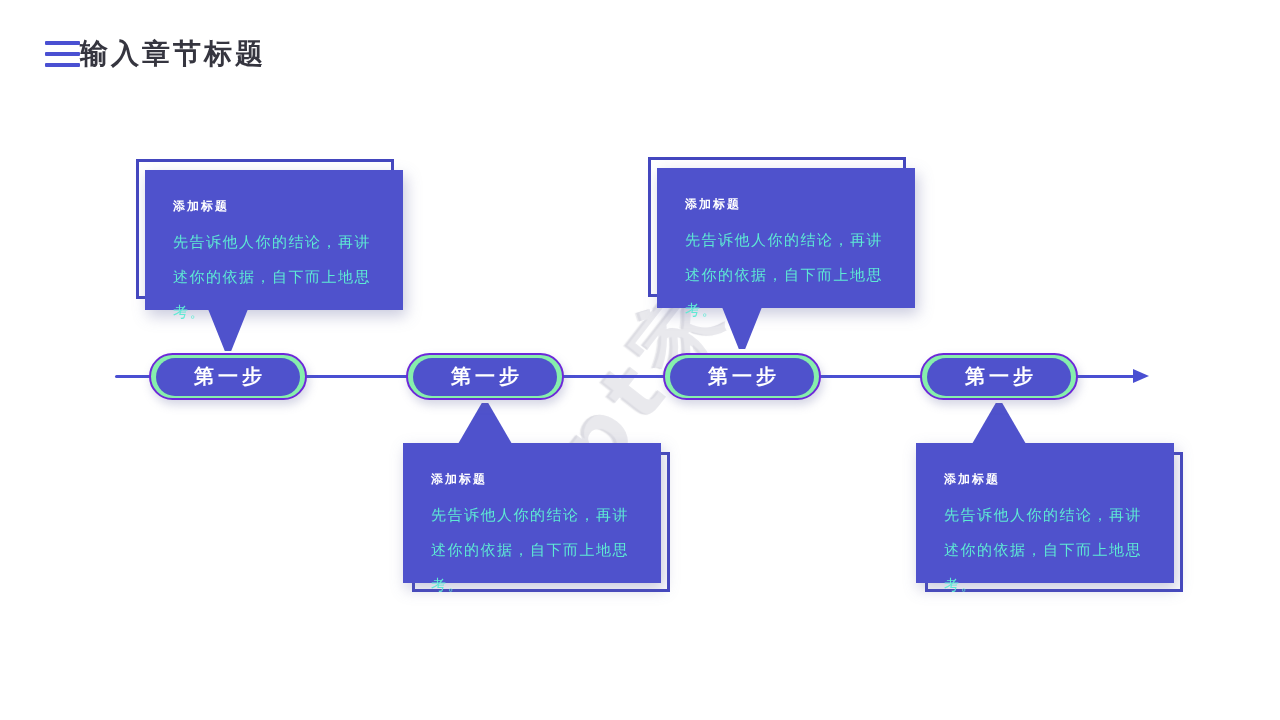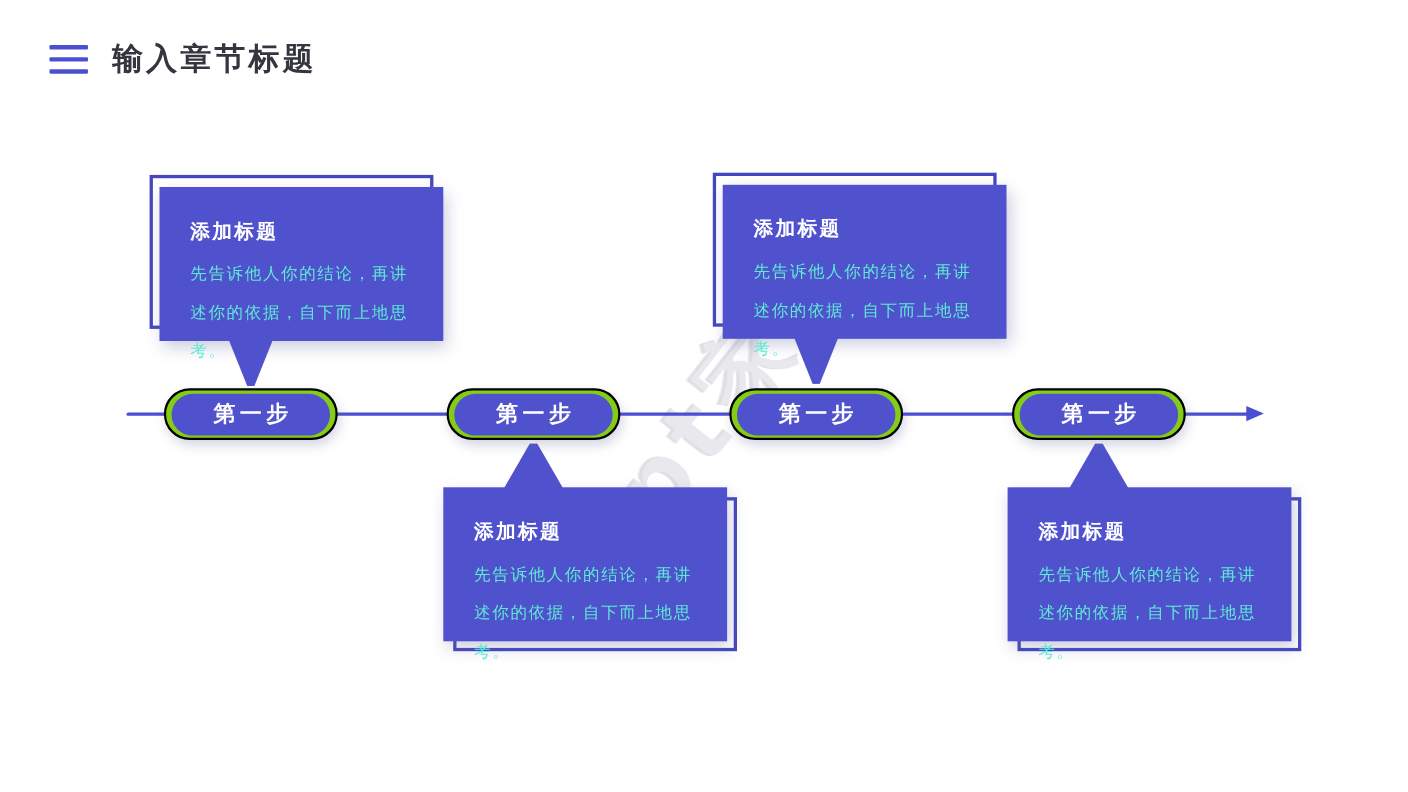--- a/index.html
+++ b/index.html
@@ -3,21 +3,21 @@
 <meta charset="utf-8">
 <style>
   html,body{margin:0;padding:0;background:#fff;}
   .stage{
     position:relative;width:1280px;height:720px;overflow:hidden;
     background:#ffffff;
     font-family:"DejaVu Sans",sans-serif;
   }
 
   
-  .header{position:absolute;left:45px;top:38px;display:flex;align-items:center;gap:22px;}
+  .header{position:absolute;left:45px;top:38px;display:flex;align-items:center;}
   .menu-icon{width:35px;height:26px;display:flex;flex-direction:column;justify-content:space-between;}
   .menu-icon span{display:block;height:4px;background:#4a50d2;border-radius:1px;}
   .page-title{font-size:28px;font-weight:800;color:#35353f;letter-spacing:3px;line-height:32px;}
 
   
   .watermark{
     position:absolute;left:380px;top:160px;width:540px;height:420px;
     display:flex;align-items:center;justify-content:center;
     transform:rotate(-52deg);
     font-size:86px;font-weight:800;letter-spacing:8px;
@@ -25,22 +25,22 @@
     text-shadow:2px 2px 1px rgba(255,255,255,0.9), -1px -1px 1px rgba(170,170,182,0.25);
     pointer-events:none;white-space:nowrap;
   }
 
   
   .timeline-line{position:absolute;left:115px;top:375px;width:1020px;height:3px;background:#4a4fd2;border-radius:2px;}
   .timeline-arrow{position:absolute;left:1133px;top:369px;width:0;height:0;
     border-left:16px solid #4a4fd2;border-top:7px solid transparent;border-bottom:7px solid transparent;}
 
   
-  .pill{position:absolute;top:353px;width:158px;height:47px;background:#84cc16;
-    border:2px solid #000000;border-radius:27px;box-sizing:border-box;
+  .pill{position:absolute;top:353px;width:158px;height:47px;background:#86efac;
+    border:2px solid #6d28d9;border-radius:27px;box-sizing:border-box;
     display:flex;align-items:center;justify-content:center;
     box-shadow:2px 5px 10px rgba(104,106,160,0.28);}
   .pill-inner{width:144px;height:38px;background:#4f52cc;border-radius:19px;
     display:flex;align-items:center;justify-content:center;}
   .pill-label{color:#fff;font-size:20px;font-weight:700;letter-spacing:4px;text-indent:4px;}
   .pill.s1{left:149px}.pill.s2{left:406px}.pill.s3{left:663px}.pill.s4{left:920px}
 
   
   .callout{position:absolute;width:258px;height:140px;}
   .callout.s1{left:145px;top:170px;}
@@ -48,21 +48,21 @@
   .callout.s2{left:403px;top:443px;}
   .callout.s4{left:916px;top:443px;}
 
   .outline-rect{position:absolute;width:100%;height:100%;border:3px solid #4447bf;box-sizing:border-box;background:transparent;}
   .callout.pos-above .outline-rect{left:-9px;top:-11px;}
   .callout.pos-below .outline-rect{left:9px;top:9px;}
 
   .card{position:absolute;left:0;top:0;width:100%;height:100%;background:#4f52cc;
     box-shadow:3px 6px 14px rgba(104,106,160,0.35);
     padding:28px 24px 0 28px;box-sizing:border-box;}
-  .card-title{color:#fff;font-size:18px;font-weight:700;letter-spacing:2px;margin:0 0 10px 0;}
+  .card-title{color:#fff;font-size:12px;font-weight:700;letter-spacing:2px;margin:0 0 10px 0;}
   .card-body{color:#5eead4;font-size:15px;line-height:35px;letter-spacing:1.5px;margin:0;word-break:break-all;}
 
   .tail{position:absolute;background:#4f52cc;}
   .callout.pos-above .tail{top:139px;width:40px;height:42px;
     clip-path:polygon(0 0,100% 0,58% 100%,42% 100%);}
   .callout.pos-below .tail{top:-40px;width:54px;height:41px;
     clip-path:polygon(44% 0,56% 0,100% 100%,0 100%);}
   .callout.s1 .tail{left:63px;}
   .callout.s3 .tail{left:65px;}
   .callout.s2 .tail{left:55px;}

